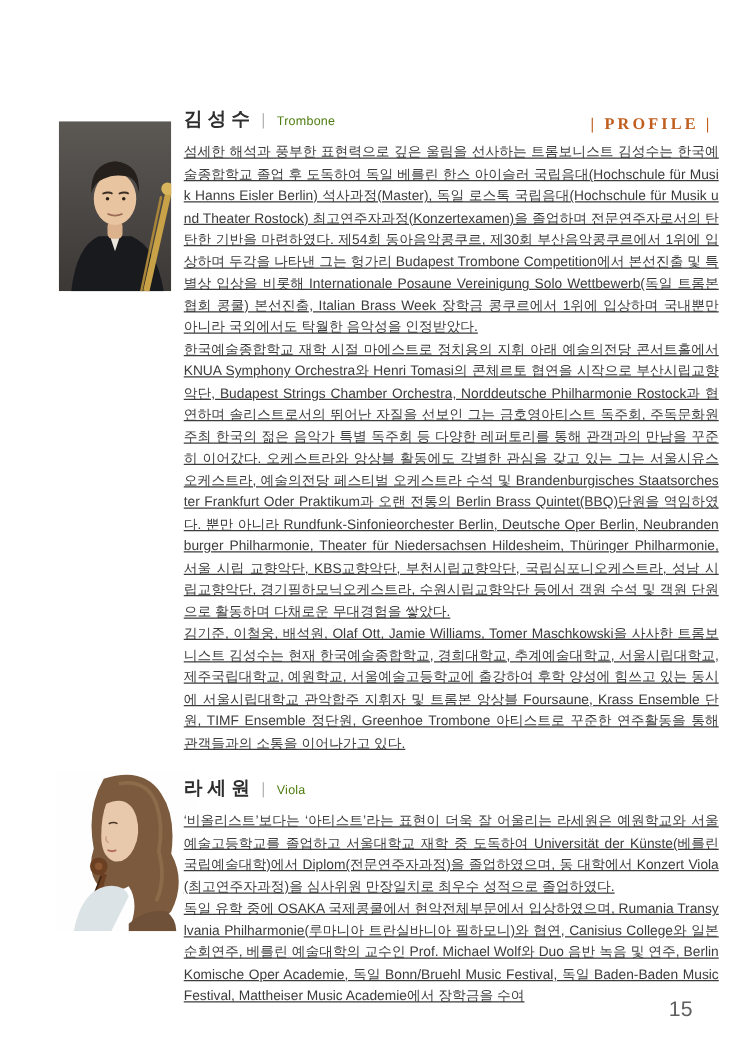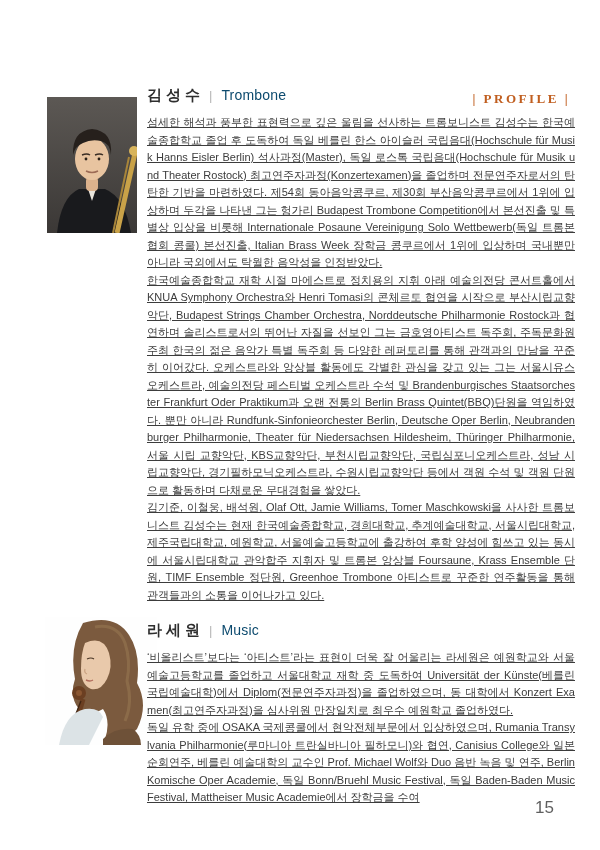--- a/index.html
+++ b/index.html
@@ -27,21 +27,21 @@
     margin-bottom:9px;
   }
   .profile-name {
     font-size:15px; font-weight:bold; letter-spacing:4px;
     color:#2e2e2e;
   }
   .header-sep {
     margin:0 9px 0 5px; color:#b5b5b5; font-size:13px; font-weight:normal;
   }
   .profile-instrument {
-    font-size:14px; color:#0c4a6e; letter-spacing:0.2px;
+    font-size:10px; color:#4d7c0f; letter-spacing:0.2px;
   }
   .bio p {
     font-size:11px; line-height:17.5px;
     text-align:justify;
     word-break:break-all;
     color:#3c3c3c;
     text-decoration:underline;
   }
   .profile-2 { margin-top:17px; }
   .photo {
@@ -122,23 +122,23 @@
       <p>섬세한 해석과 풍부한 표현력으로 깊은 울림을 선사하는 트롬보니스트 김성수는 한국예술종합학교 졸업 후 도독하여 독일 베를린 한스 아이슬러 국립음대(Hochschule für Musik Hanns Eisler Berlin) 석사과정(Master), 독일 로스톡 국립음대(Hochschule für Musik und Theater Rostock) 최고연주자과정(Konzertexamen)을 졸업하며 전문연주자로서의 탄탄한 기반을 마련하였다. 제54회 동아음악콩쿠르, 제30회 부산음악콩쿠르에서 1위에 입상하며 두각을 나타낸 그는 헝가리 Budapest Trombone Competition에서 본선진출 및 특별상 입상을 비롯해 Internationale Posaune Vereinigung Solo Wettbewerb(독일 트롬본 협회 콩쿨) 본선진출, Italian Brass Week 장학금 콩쿠르에서 1위에 입상하며 국내뿐만 아니라 국외에서도 탁월한 음악성을 인정받았다.</p>
       <p>한국예술종합학교 재학 시절 마에스트로 정치용의 지휘 아래 예술의전당 콘서트홀에서 KNUA Symphony Orchestra와 Henri Tomasi의 콘체르토 협연을 시작으로 부산시립교향악단, Budapest Strings Chamber Orchestra, Norddeutsche Philharmonie Rostock과 협연하며 솔리스트로서의 뛰어난 자질을 선보인 그는 금호영아티스트 독주회, 주독문화원 주최 한국의 젊은 음악가 특별 독주회 등 다양한 레퍼토리를 통해 관객과의 만남을 꾸준히 이어갔다. 오케스트라와 앙상블 활동에도 각별한 관심을 갖고 있는 그는 서울시유스오케스트라, 예술의전당 페스티벌 오케스트라 수석 및 Brandenburgisches Staatsorchester Frankfurt Oder Praktikum과 오랜 전통의 Berlin Brass Quintet(BBQ)단원을 역임하였다. 뿐만 아니라 Rundfunk-Sinfonieorchester Berlin, Deutsche Oper Berlin, Neubrandenburger Philharmonie, Theater für Niedersachsen Hildesheim, Thüringer Philharmonie, 서울 시립 교향악단, KBS교향악단, 부천시립교향악단, 국립심포니오케스트라, 성남 시립교향악단, 경기필하모닉오케스트라, 수원시립교향악단 등에서 객원 수석 및 객원 단원으로 활동하며 다채로운 무대경험을 쌓았다.</p>
       <p>김기준, 이철웅, 배석원, Olaf Ott, Jamie Williams, Tomer Maschkowski을 사사한 트롬보니스트 김성수는 현재 한국예술종합학교, 경희대학교, 추계예술대학교, 서울시립대학교, 제주국립대학교, 예원학교, 서울예술고등학교에 출강하여 후학 양성에 힘쓰고 있는 동시에 서울시립대학교 관악합주 지휘자 및 트롬본 앙상블 Foursaune, Krass Ensemble 단원, TIMF Ensemble 정단원, Greenhoe Trombone 아티스트로 꾸준한 연주활동을 통해 관객들과의 소통을 이어나가고 있다.</p>
     </div>
   </section>
 
   <section class="profile-2">
     <div class="profile-header">
       <span class="profile-name">라세원</span>
       <span class="header-sep">|</span>
-      <span class="profile-instrument">Music</span>
+      <span class="profile-instrument">Viola</span>
     </div>
     <div class="bio">
-      <p>‘비올리스트’보다는 ‘아티스트’라는 표현이 더욱 잘 어울리는 라세원은 예원학교와 서울예술고등학교를 졸업하고 서울대학교 재학 중 도독하여 Universität der Künste(베를린 국립예술대학)에서 Diplom(전문연주자과정)을 졸업하였으며, 동 대학에서 Konzert Examen(최고연주자과정)을 심사위원 만장일치로 최우수 예원학교 졸업하였다.</p>
+      <p>‘비올리스트’보다는 ‘아티스트’라는 표현이 더욱 잘 어울리는 라세원은 예원학교와 서울예술고등학교를 졸업하고 서울대학교 재학 중 도독하여 Universität der Künste(베를린 국립예술대학)에서 Diplom(전문연주자과정)을 졸업하였으며, 동 대학에서 Konzert Viola(최고연주자과정)을 심사위원 만장일치로 최우수 성적으로 졸업하였다.</p>
       <p>독일 유학 중에 OSAKA 국제콩쿨에서 현악전체부문에서 입상하였으며, Rumania Transylvania Philharmonie(루마니아 트란실바니아 필하모니)와 협연, Canisius College와 일본 순회연주, 베를린 예술대학의 교수인 Prof. Michael Wolf와 Duo 음반 녹음 및 연주, Berlin Komische Oper Academie, 독일 Bonn/Bruehl Music Festival, 독일 Baden-Baden Music Festival, Mattheiser Music Academie에서 장학금을 수여</p>
     </div>
   </section>
 
 </div>
 
 <div class="page-number">15</div>
 
 </body></html>

